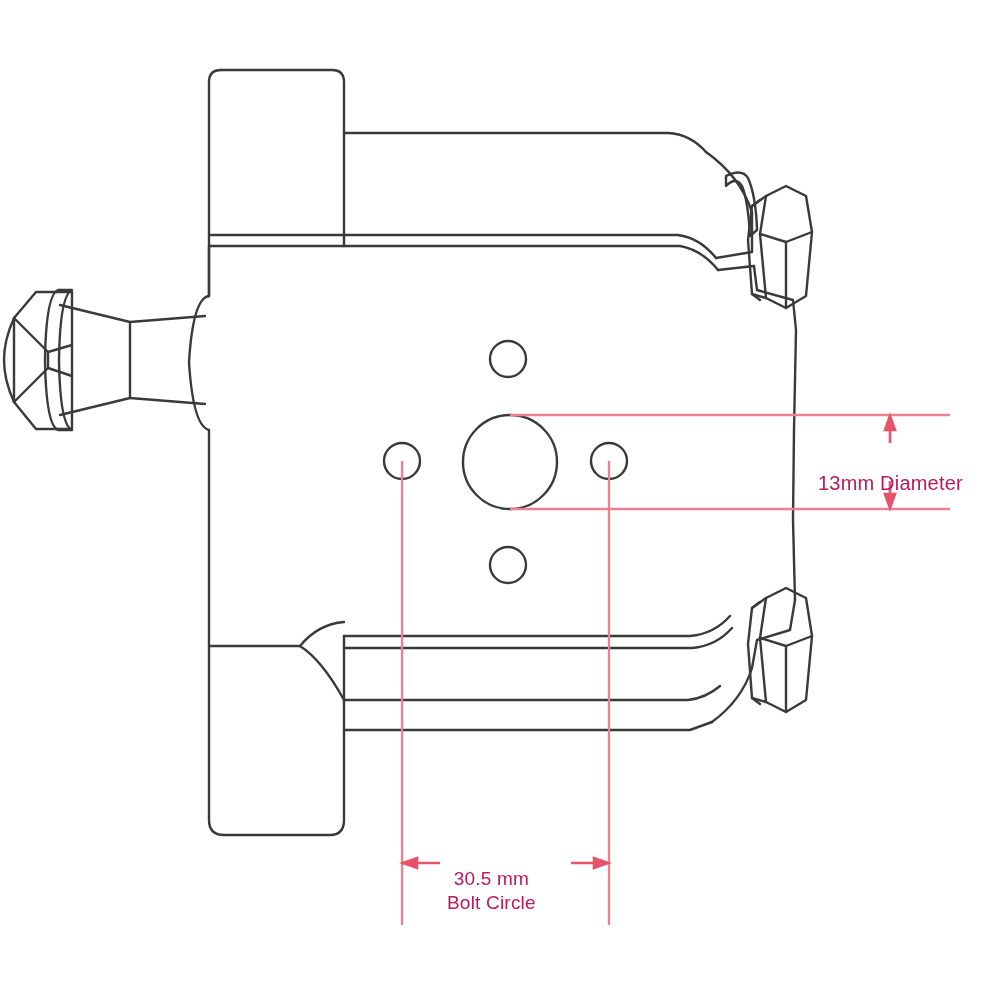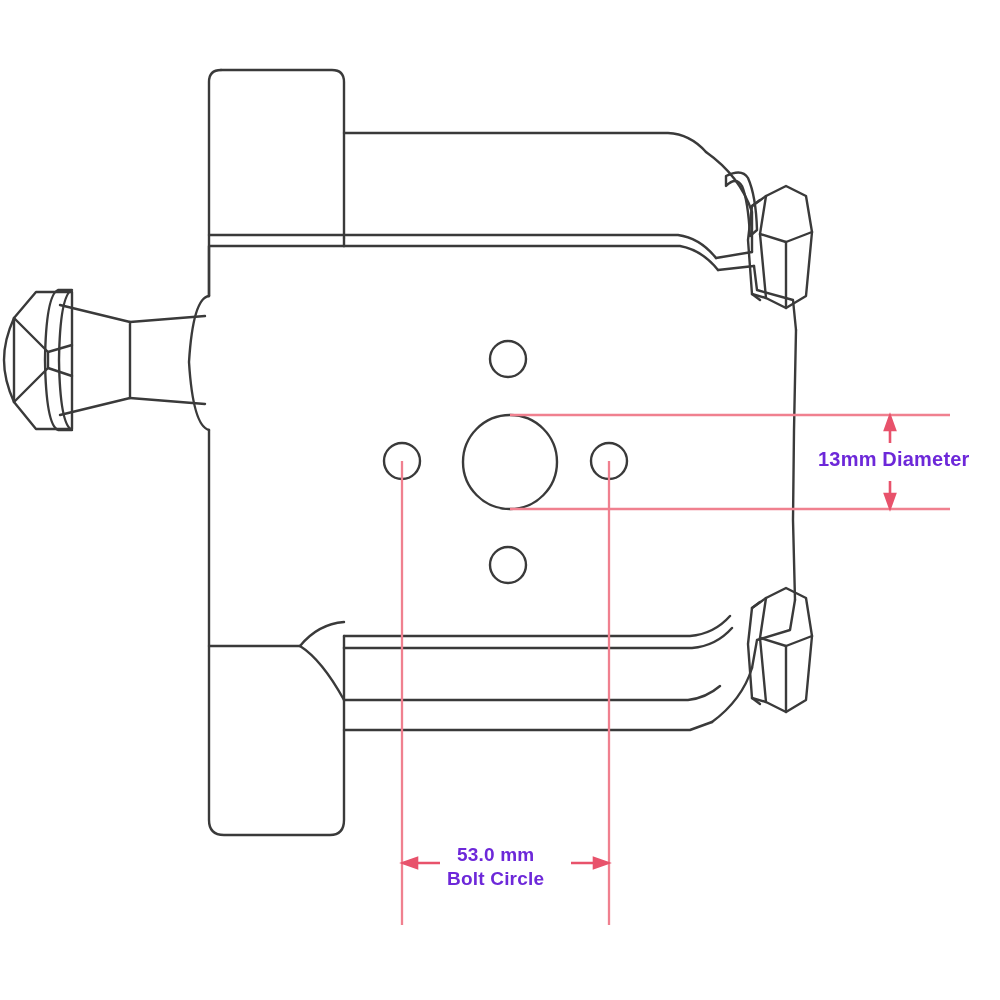--- a/index.html
+++ b/index.html
@@ -20,24 +20,25 @@
     background: #ffffff;
   }
   #drawing {
     position: absolute;
     inset: 0;
     width: 1000px;
     height: 1000px;
   }
   .dim-label {
     position: absolute;
-    color: #6d28d9;
-    font-weight: bold;
+    color: #be185d;
+    font-weight: normal;
     white-space: nowrap;
     letter-spacing: 0.2px;
+    margin-top: 24px;
   }
   #label-diameter {
     left: 818px;
     top: 448px;
     font-size: 20px;
   }
   #label-bolt-circle {
     left: 447px;
     top: 843px;
     font-size: 19px;
@@ -166,18 +167,18 @@
       <line x1="406" y1="863" x2="440" y2="863" stroke-width="2.6"></line>
       <polygon points="403,863 417,858 417,868"></polygon>
       <line x1="571" y1="863" x2="605" y2="863" stroke-width="2.6"></line>
       <polygon points="608,863 594,858 594,868"></polygon>
     </g>
   </svg>
 
   <div class="dim-label" id="label-diameter">13mm Diameter</div>
 
   <div class="dim-label" id="label-bolt-circle">
-    <div>53.0 mm</div>
+    <div>30.5 mm</div>
     <div>Bolt Circle</div>
   </div>
 
 
 </div>
 
 </body></html>

